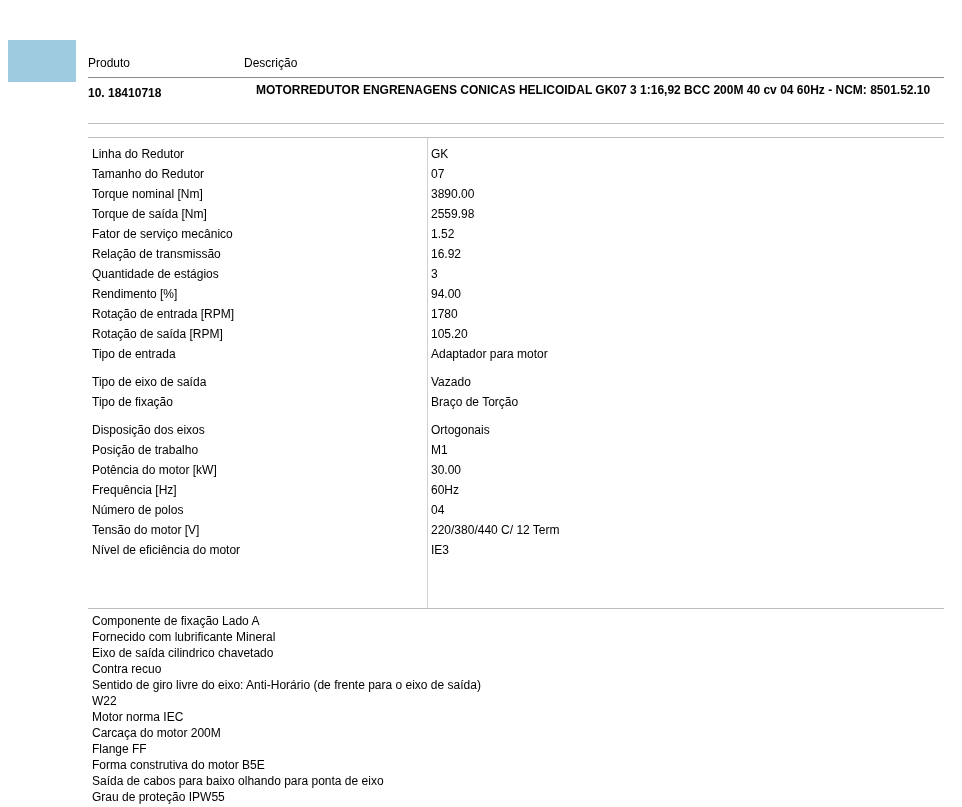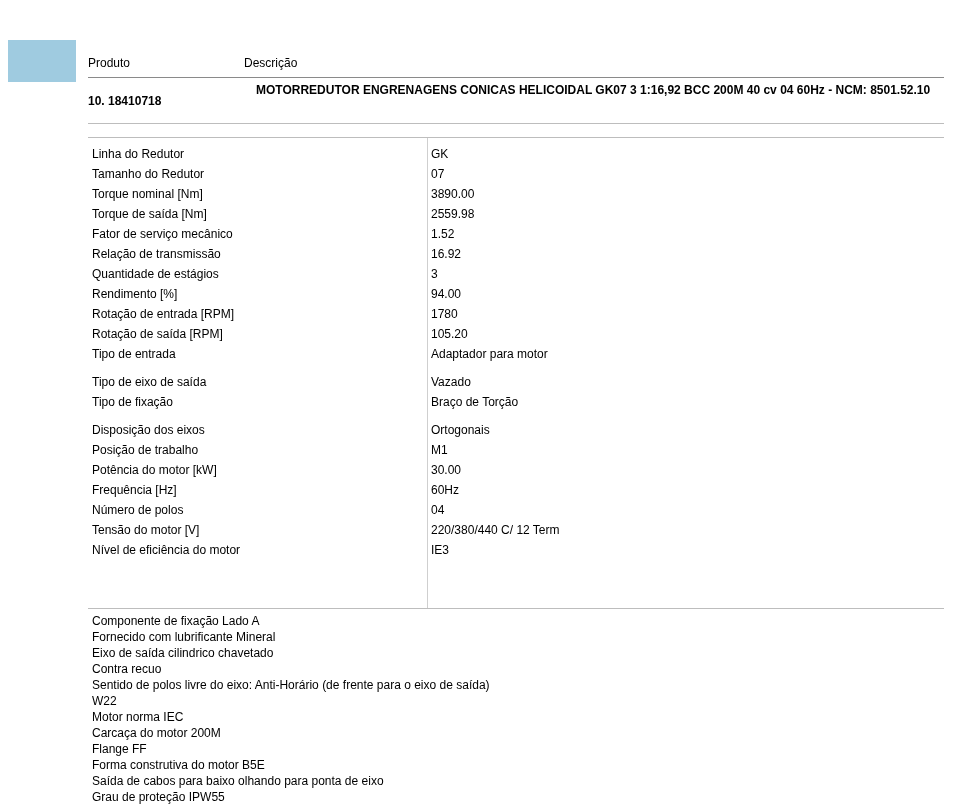--- a/index.html
+++ b/index.html
@@ -68,21 +68,21 @@
   
   .product-line {
     position: absolute;
     left: 88px;
     top: 42px;
     width: 856px;
   }
   .product-code {
     position: absolute;
     left: 0;
-    top: 12px;
+    top: 4px;
     font-weight: bold;
     font-size: 12px;
   }
   .product-desc {
     position: absolute;
     left: 168px;
     top: 0;
     width: 688px;
     font-weight: bold;
     font-size: 12px;
@@ -247,21 +247,21 @@
       </div>
     </div>
 
   <div class="rule rule-specs-bottom"></div>
 
   <div class="notes">
       <div class="note-line">Componente de fixação Lado A</div>
       <div class="note-line">Fornecido com lubrificante Mineral</div>
       <div class="note-line">Eixo de saída cilindrico chavetado</div>
       <div class="note-line">Contra recuo</div>
-      <div class="note-line">Sentido de polos livre do eixo: Anti-Horário (de frente para o eixo de saída)</div>
+      <div class="note-line">Sentido de giro livre do eixo: Anti-Horário (de frente para o eixo de saída)</div>
       <div class="note-line">W22</div>
       <div class="note-line">Motor norma IEC</div>
       <div class="note-line">Carcaça do motor 200M</div>
       <div class="note-line">Flange FF</div>
       <div class="note-line">Forma construtiva do motor B5E</div>
       <div class="note-line">Saída de cabos para baixo olhando para ponta de eixo</div>
       <div class="note-line">Grau de proteção IPW55</div>
       <div class="note-line">Classe de isolamento F (DT=80K)</div>
     </div>
 

